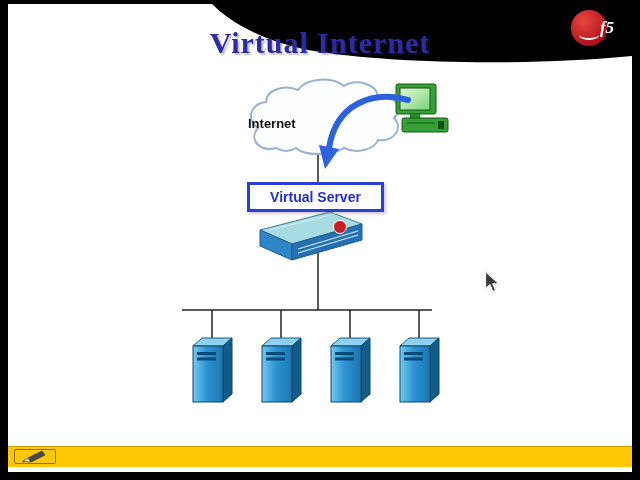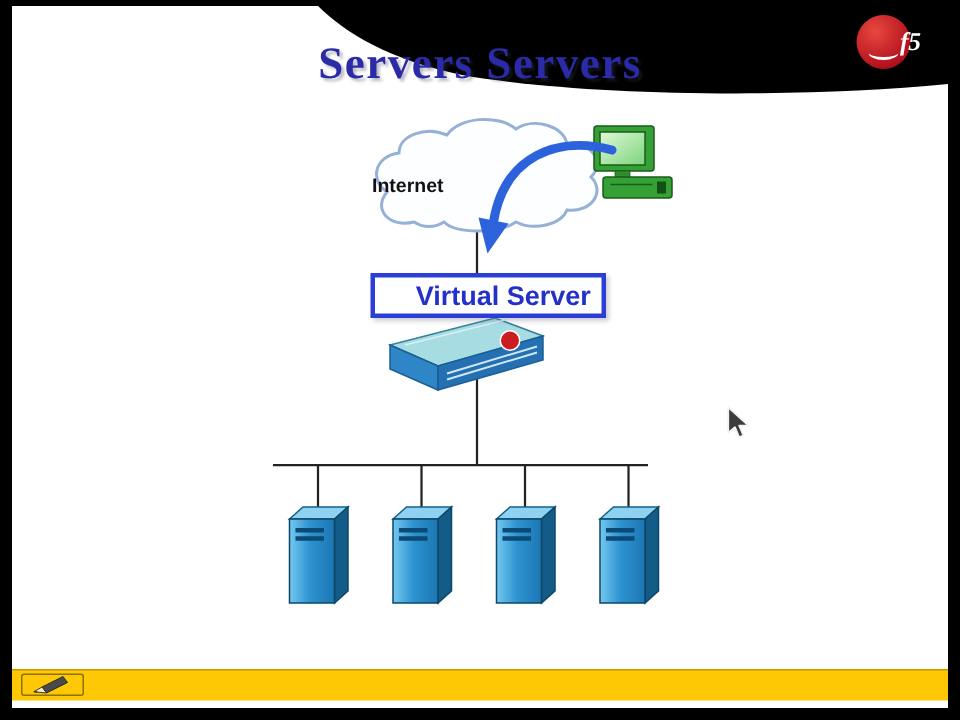--- a/index.html
+++ b/index.html
@@ -96,26 +96,25 @@
     position: absolute;
     left: 239px;
     top: 178px;
     width: 131px;
     height: 24px;
     background: #ffffff;
     border: 3px solid #2B3FD6;
     display: flex;
     align-items: center;
     justify-content: center;
-    font-size: 18px;
+    font-size: 14px;
     font-weight: bold;
     color: #2430C8;
     z-index: 2;
     box-shadow: 2px 2px 3px rgba(110,110,140,0.35);
-    padding-left: 20px;
   }
   .bottom-bar {
     position: absolute;
     left: 0;
     top: 442px;
     width: 624px;
     height: 20px;
     background: #FFC805;
     border-top: 1px solid #C79B00;
     z-index: 5;
@@ -144,21 +143,21 @@
 </style>
 </head>
 <body>
 
 <div class="slide">
 
   <svg class="swoosh" width="624" height="70" viewBox="0 0 624 70">
     <path d="M204,0 C222,18 252,36 300,46 C380,60 520,62 624,52 L624,0 Z" fill="#000000"></path>
   </svg>
 
-  <div class="slide-title">Servers Servers</div>
+  <div class="slide-title">Virtual Internet</div>
 
   <div class="f5-logo">
     <span class="f5-wave"></span>
     <span class="f5-text">f5</span>
   </div>
 
   <svg class="diagram-svg" width="624" height="468" viewBox="0 0 624 468">
     <defs>
       <linearGradient id="srvGrad" x1="0" y1="0" x2="1" y2="0">
         <stop offset="0" stop-color="#74C8EF"></stop>

